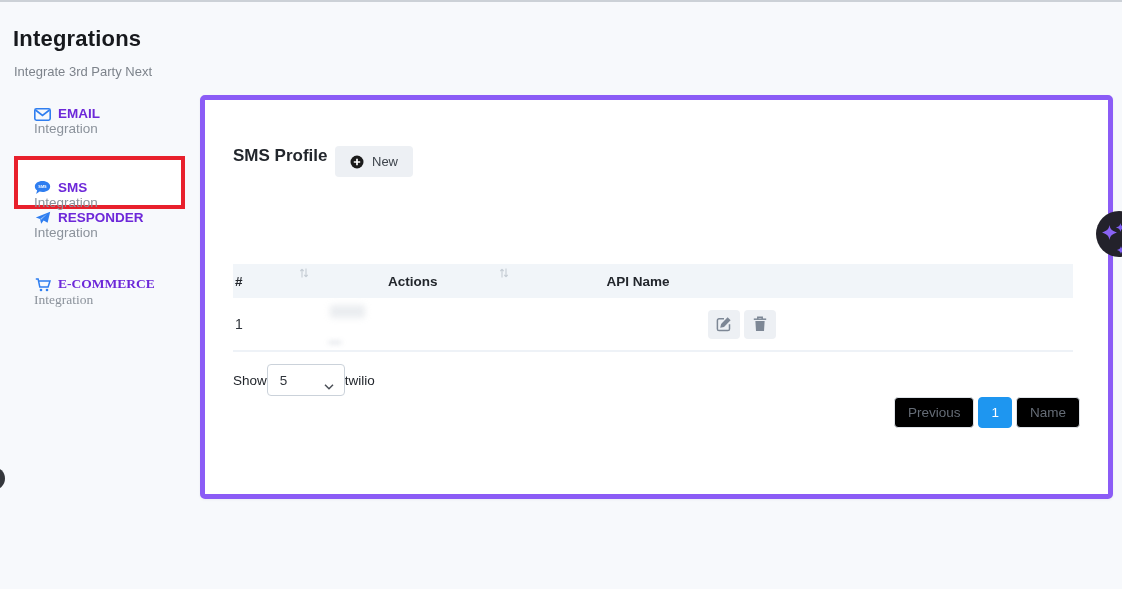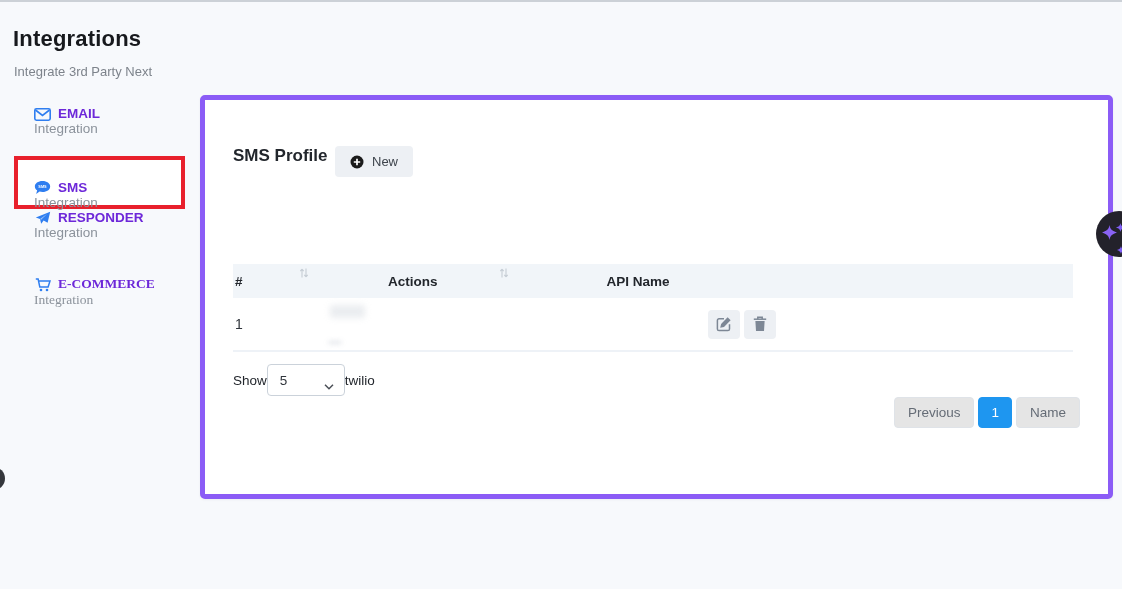--- a/index.html
+++ b/index.html
@@ -71,21 +71,21 @@
   .pgsel {
     position:relative; width:78px; height:32px; border:1px solid #cbd2da; border-radius:4px;
     display:flex; align-items:center; padding:0 12px; font-size:13.5px; color:#30353c;
     background:#fff; cursor:pointer;
   }
   .pgsel .chev { position:absolute; right:10px; top:13px; }
 
   .info { position:absolute; right:28px; top:262px; font-size:14px; color:#22262c; }
   .pagination { position:absolute; right:28px; top:297px; display:flex; gap:4px; }
   .pg-btn {
-    height:31px; padding:0 13px; background:#e5e5e5; border:1px solid #dfe3e8; border-radius:4px;
+    height:31px; padding:0 13px; background:#000000; border:1px solid #dfe3e8; border-radius:4px;
     font-family:inherit; font-size:13.5px; color:#656c76; cursor:pointer;
     display:inline-flex; align-items:center; justify-content:center;
   }
   .pg-btn.active { background:#1e96f0; border-color:#1e96f0; color:#fff; min-width:32px; padding:0 12px; }
 
   
   .ai-fab {
     position:absolute; left:1096px; top:209px; width:46px; height:46px; border-radius:50%;
     background:#23222b; cursor:pointer; overflow:hidden;
   }

